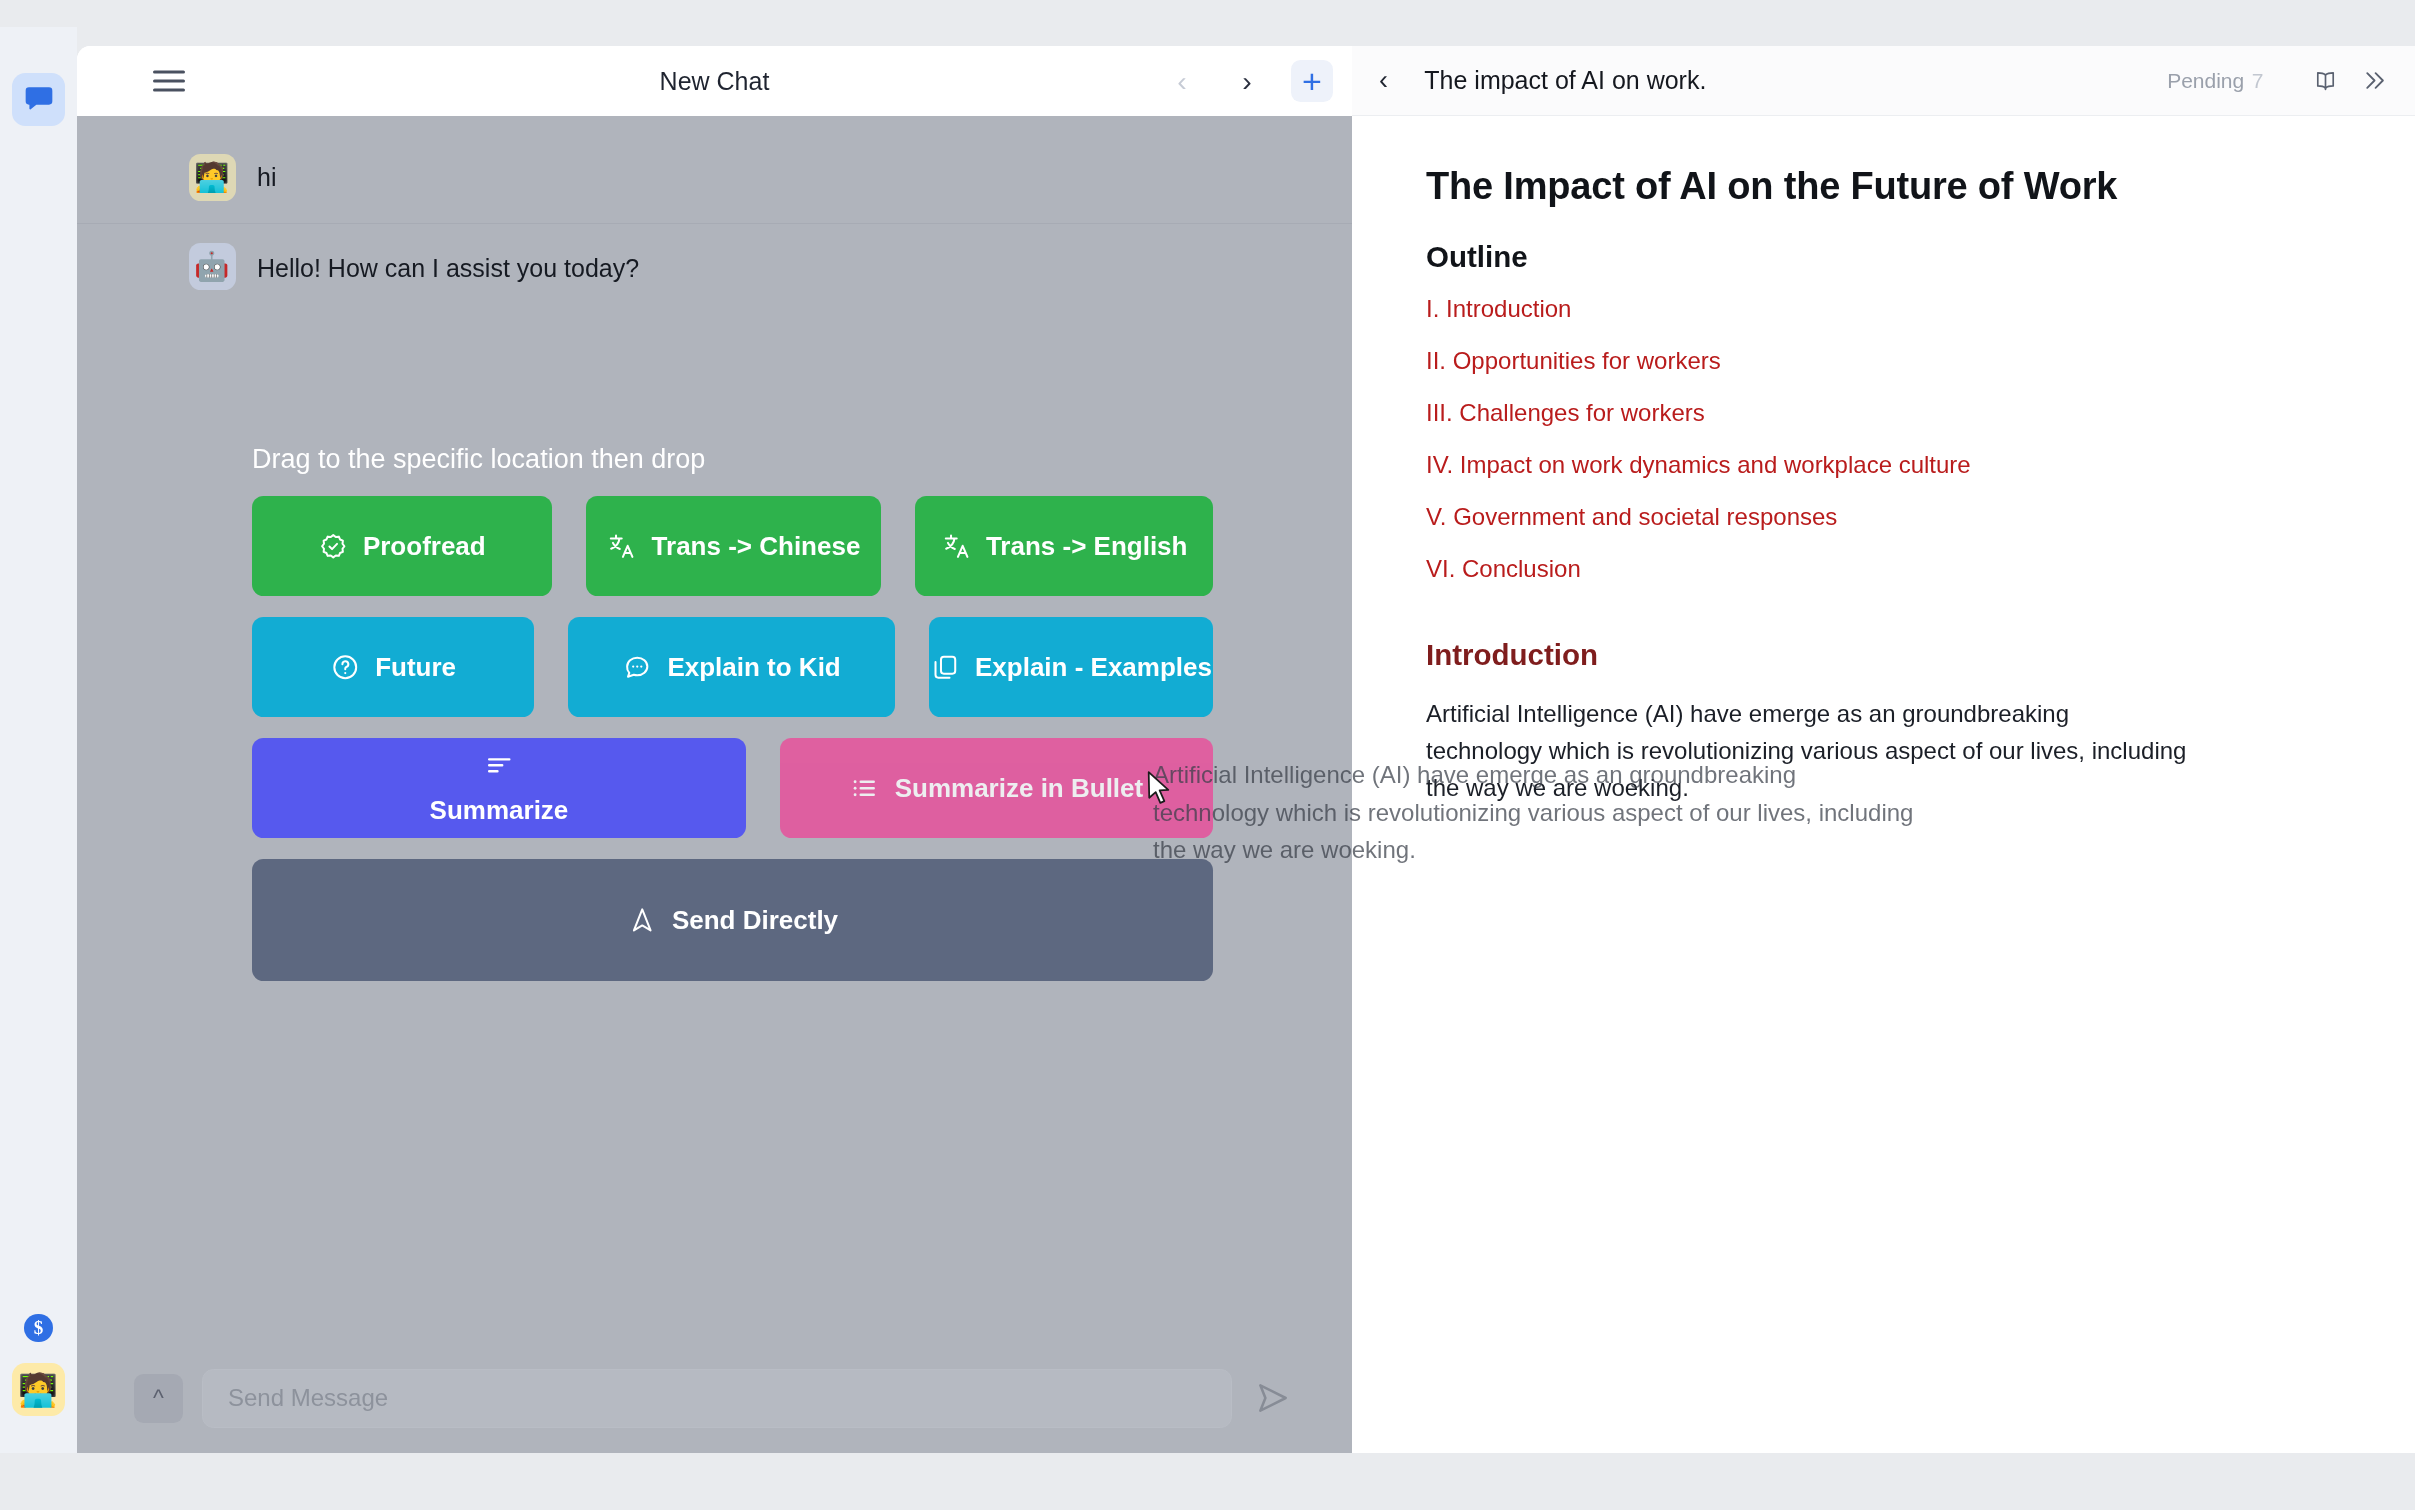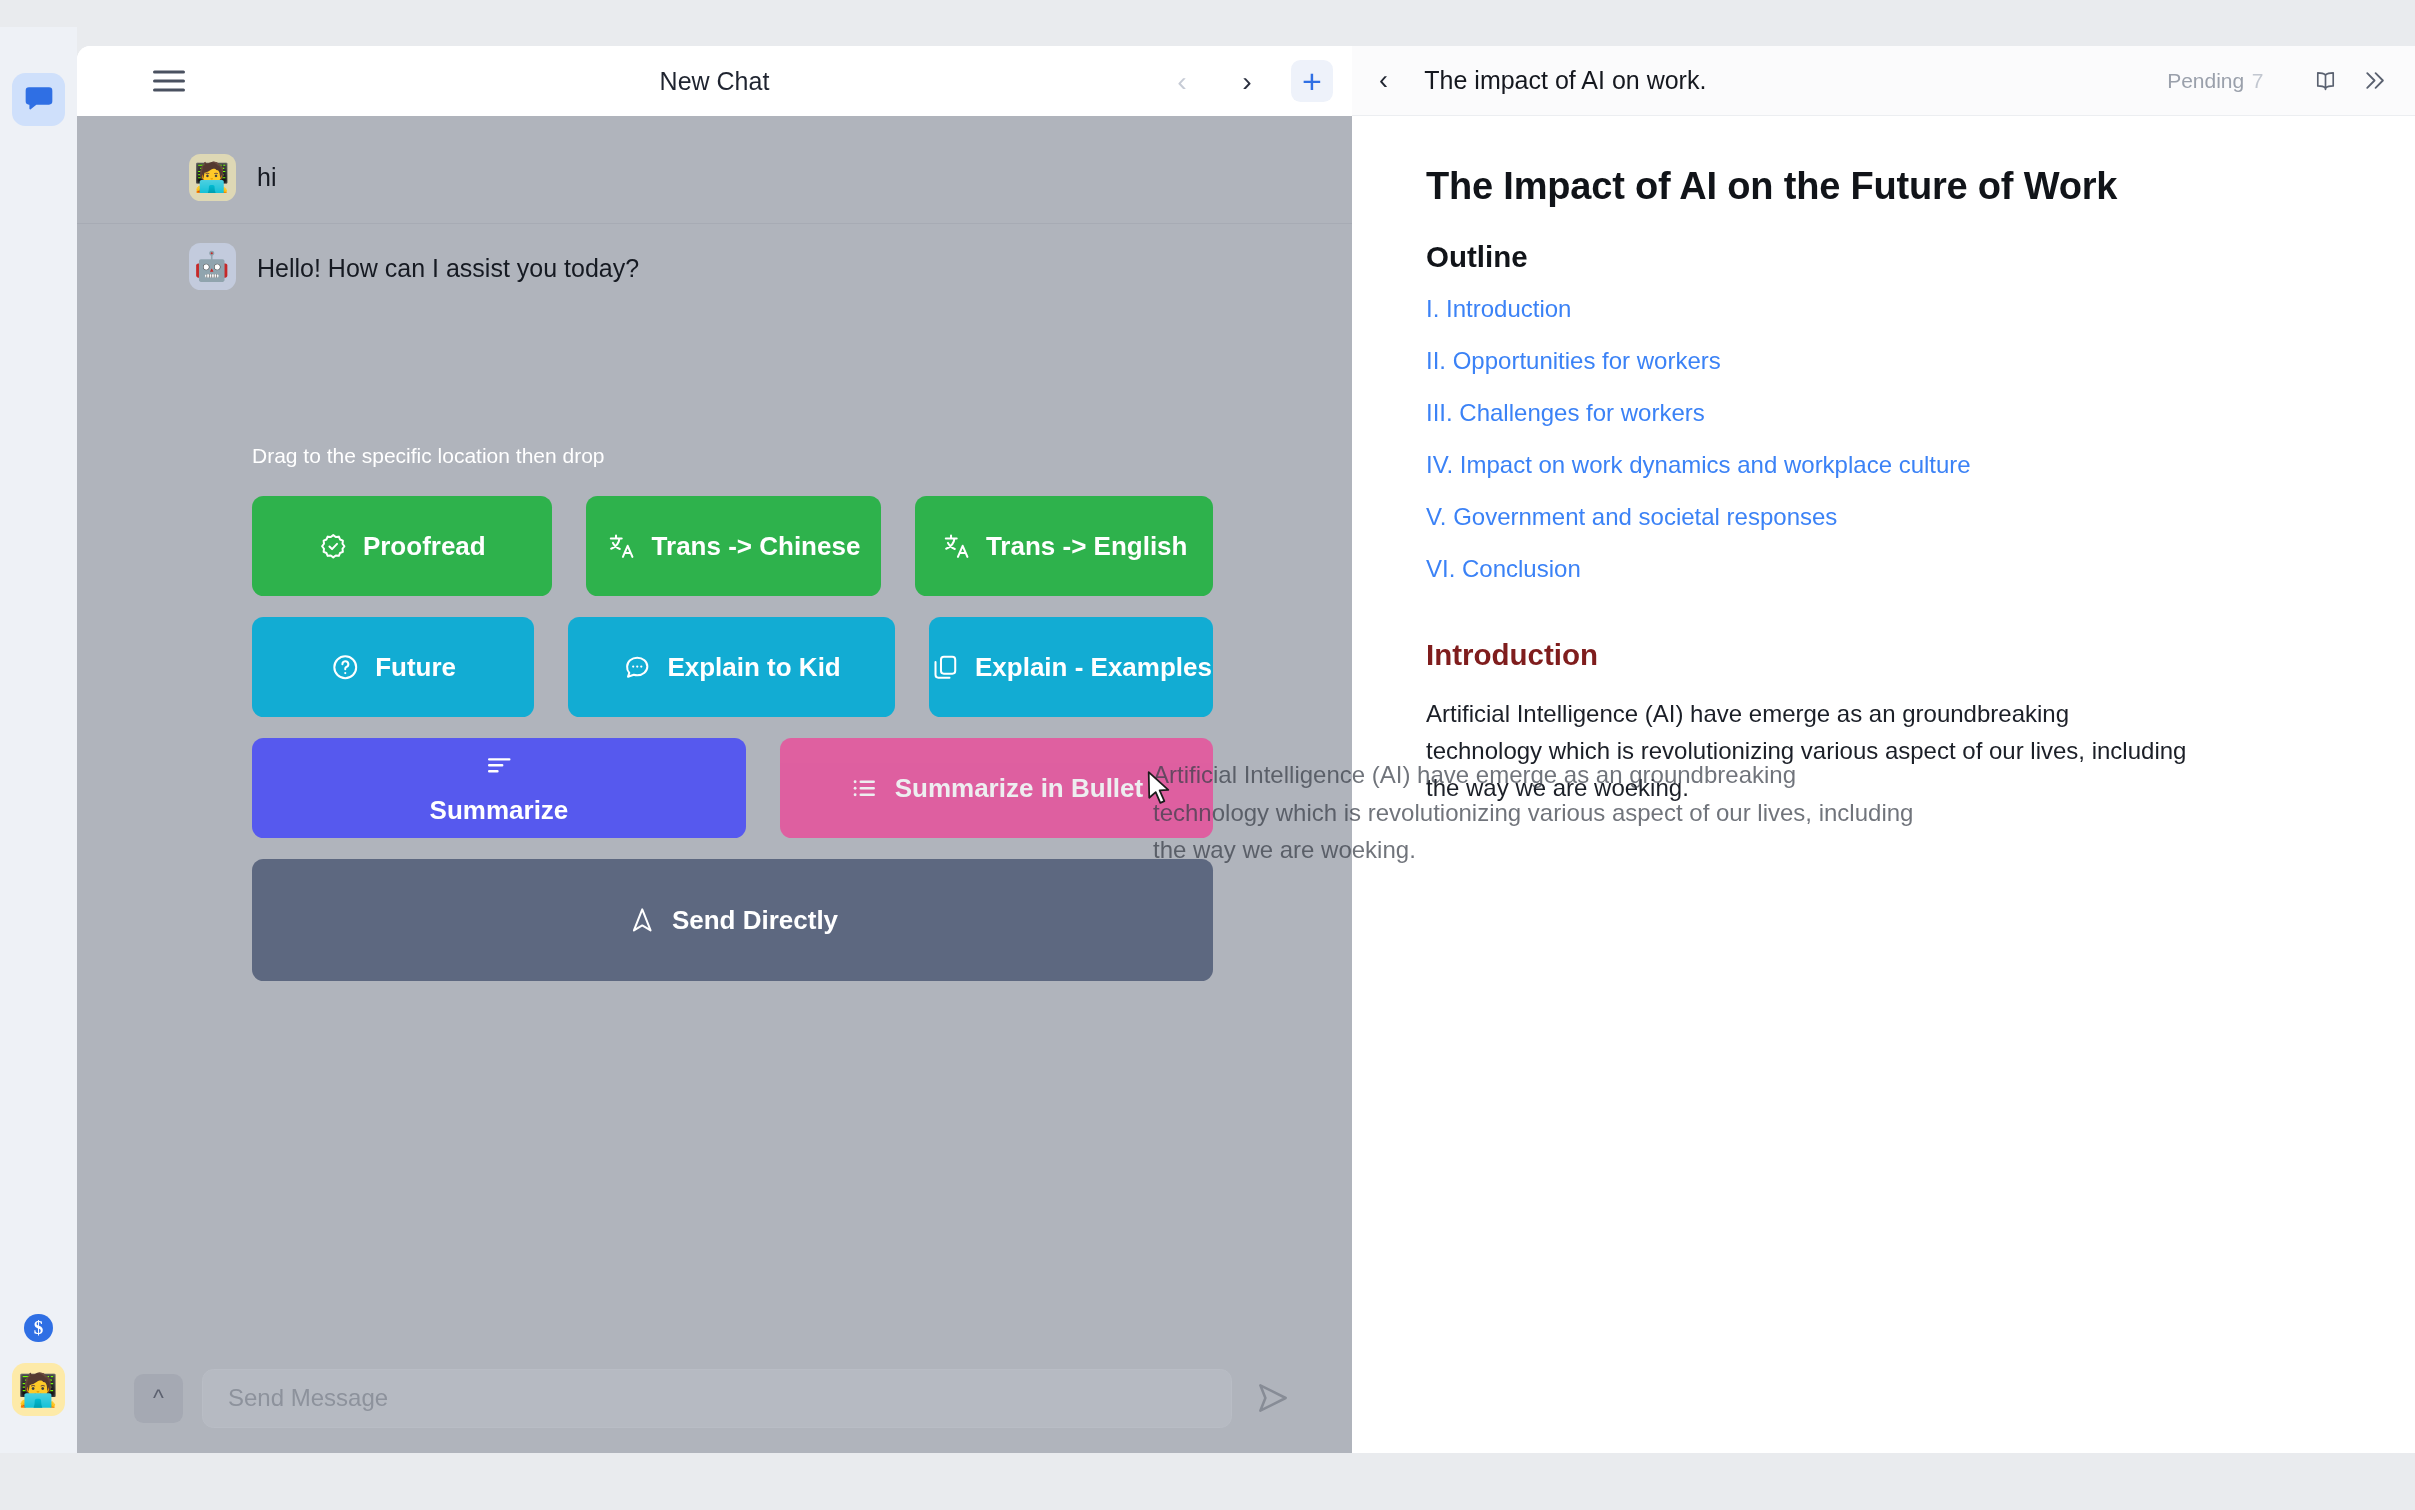--- a/index.html
+++ b/index.html
@@ -86,21 +86,21 @@
   .msg-text{font-size:25px;color:#161a22;}
 
   #msg-bot{
     display:flex;align-items:flex-start;gap:21px;
     padding:36px 0 0 112px;
   }
   #bot-hello{font-size:25px;color:#161a22;line-height:1.2;padding-top:9.5px;}
 
   #drag-hint{
     position:absolute;left:175px;top:328px;
-    font-size:21px;color:#ffffff;font-weight:500;
+    font-size:27px;color:#ffffff;font-weight:500;
   }
 
   
   #actions{position:absolute;left:175px;top:380px;width:961px;}
   .row{display:flex;gap:34px;margin-bottom:21px;}
   .act{
     border-radius:11.4px;height:100px;
     display:flex;align-items:center;justify-content:center;gap:15px;
     color:#fff;font-size:26px;font-weight:600;
     box-sizing:border-box;
@@ -149,21 +149,21 @@
   #doc-back{font-size:27px;color:#1f2430;width:32px;}
   #doc-title{font-size:25px;color:#15181f;margin-left:13.3px;flex:1 1 auto;}
   #doc-status{font-size:21px;color:#9aa0ab;margin-right:27px;}
   #doc-status .cnt{color:#c2c7d0;margin-left:7.6px;}
   .doc-hdr-ico{color:#5a6170;margin-left:21px;display:flex;align-items:center;}
   .doc-hdr-ico svg{width:27px;height:25px;display:block;}
 
   #doc-body{padding:49px 74px 0 74px;box-sizing:border-box;}
   #doc-h1{font-size:38px;font-weight:700;color:#111419;margin:0 0 32px 0;letter-spacing:-0.2px;}
   #doc-h2-outline{font-size:29.5px;font-weight:700;color:#111419;margin:0 0 21px 0;}
-  .outline-item{font-size:24px;color:#3b82f6;margin:0 0 24px 0;}
+  .outline-item{font-size:24px;color:#b91c1c;margin:0 0 24px 0;}
   #doc-h2-intro{font-size:29.5px;font-weight:700;color:#7f1d1d;margin:55px 0 23px 0;}
   #doc-para{font-size:24px;color:#1b1f27;line-height:1.55;max-width:761px;margin:0;}
 
   
   #drag-ghost{
     position:absolute;left:1153px;top:756px;width:761px;
     font-size:24px;line-height:1.57;color:#3a3f49;opacity:.72;
     pointer-events:none;
   }
   

